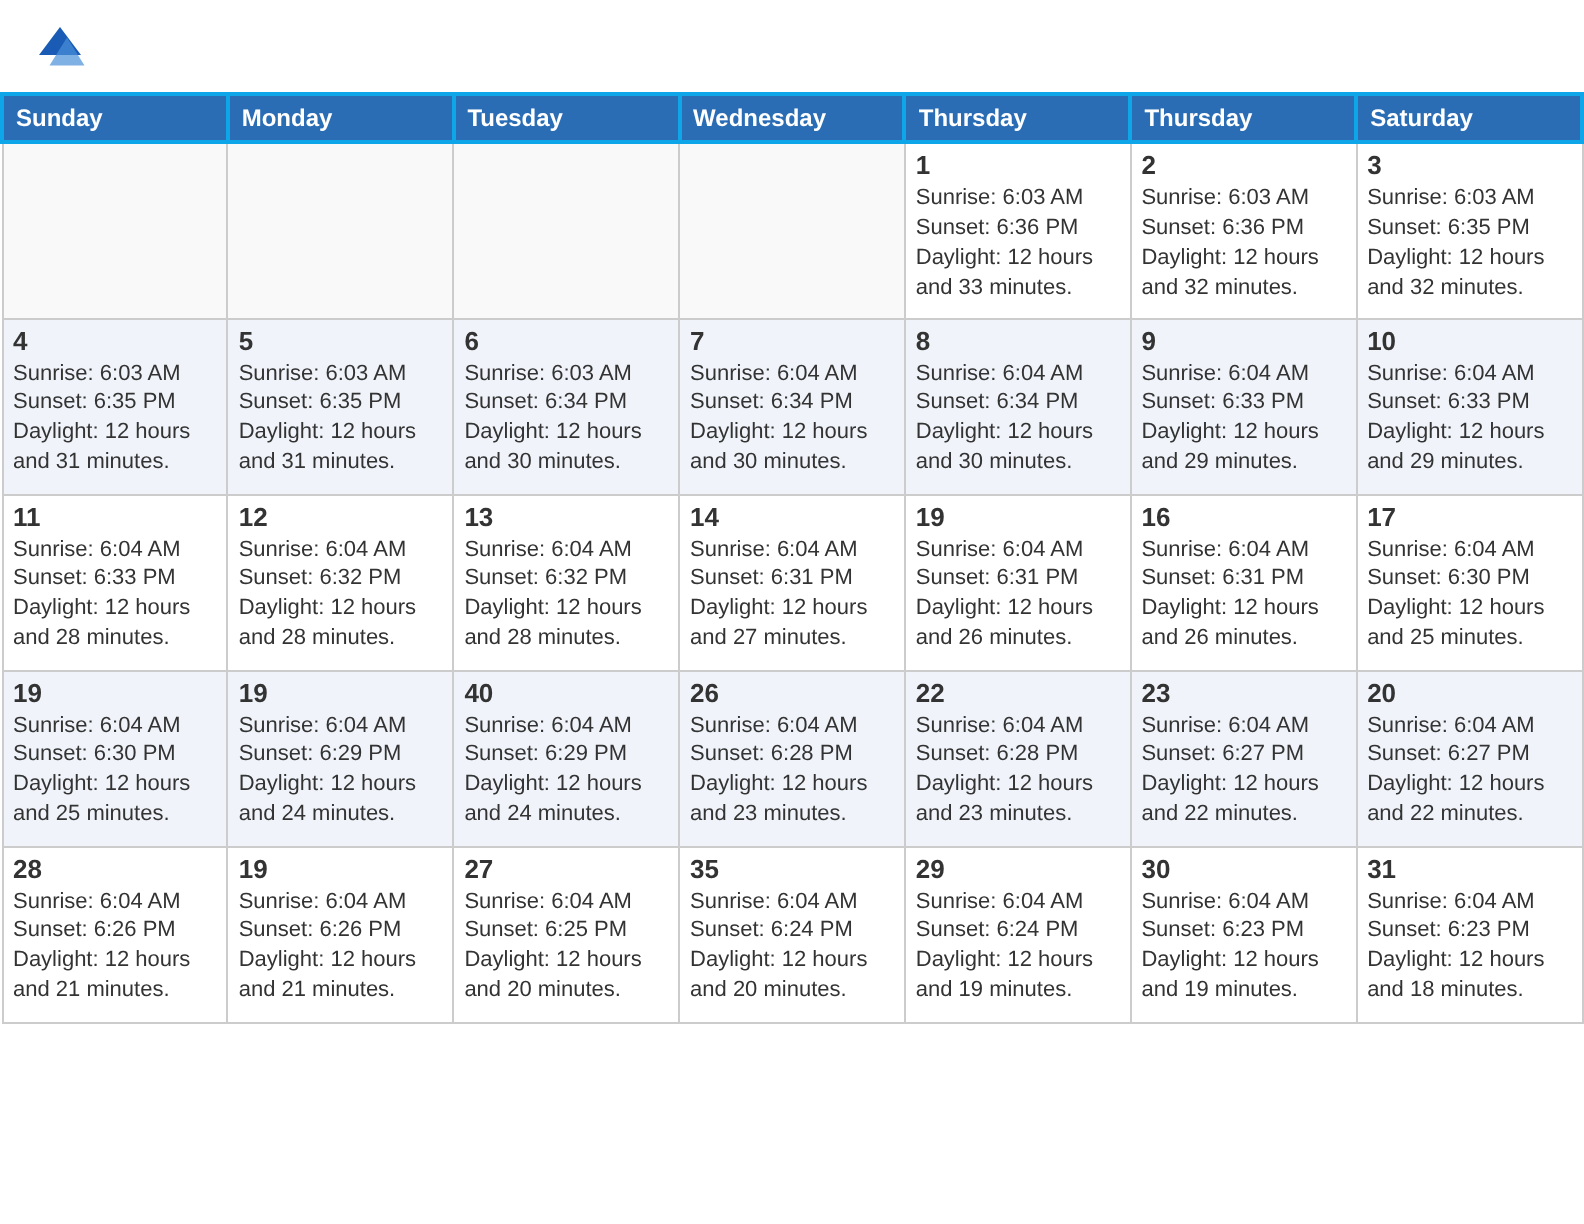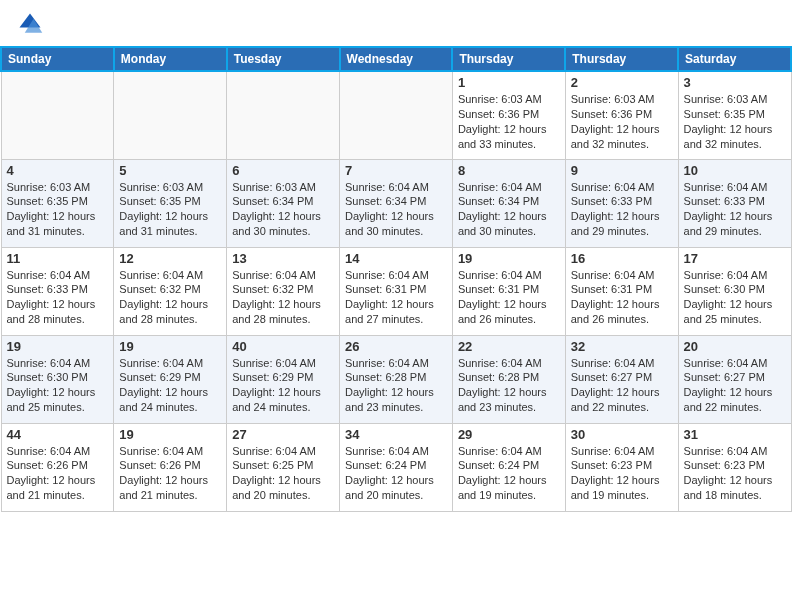--- a/index.html
+++ b/index.html
@@ -291,58 +291,58 @@
 and 23 minutes.</div>
         </td>
         <td class="row-shade">
           <span class="day-number">22</span>
           <div class="day-info" style="white-space: pre-line;">Sunrise: 6:04 AM
 Sunset: 6:28 PM
 Daylight: 12 hours
 and 23 minutes.</div>
         </td>
         <td class="row-shade">
-          <span class="day-number">32</span>
+          <span class="day-number">23</span>
           <div class="day-info" style="white-space: pre-line;">Sunrise: 6:04 AM
 Sunset: 6:27 PM
 Daylight: 12 hours
 and 22 minutes.</div>
         </td>
         <td class="row-shade">
           <span class="day-number">20</span>
           <div class="day-info" style="white-space: pre-line;">Sunrise: 6:04 AM
 Sunset: 6:27 PM
 Daylight: 12 hours
 and 22 minutes.</div>
         </td>
       </tr>
       <tr>
         <td>
-          <span class="day-number">44</span>
+          <span class="day-number">28</span>
           <div class="day-info" style="white-space: pre-line;">Sunrise: 6:04 AM
 Sunset: 6:26 PM
 Daylight: 12 hours
 and 21 minutes.</div>
         </td>
         <td>
           <span class="day-number">19</span>
           <div class="day-info" style="white-space: pre-line;">Sunrise: 6:04 AM
 Sunset: 6:26 PM
 Daylight: 12 hours
 and 21 minutes.</div>
         </td>
         <td>
           <span class="day-number">27</span>
           <div class="day-info" style="white-space: pre-line;">Sunrise: 6:04 AM
 Sunset: 6:25 PM
 Daylight: 12 hours
 and 20 minutes.</div>
         </td>
         <td>
-          <span class="day-number">34</span>
+          <span class="day-number">35</span>
           <div class="day-info" style="white-space: pre-line;">Sunrise: 6:04 AM
 Sunset: 6:24 PM
 Daylight: 12 hours
 and 20 minutes.</div>
         </td>
         <td>
           <span class="day-number">29</span>
           <div class="day-info" style="white-space: pre-line;">Sunrise: 6:04 AM
 Sunset: 6:24 PM
 Daylight: 12 hours

